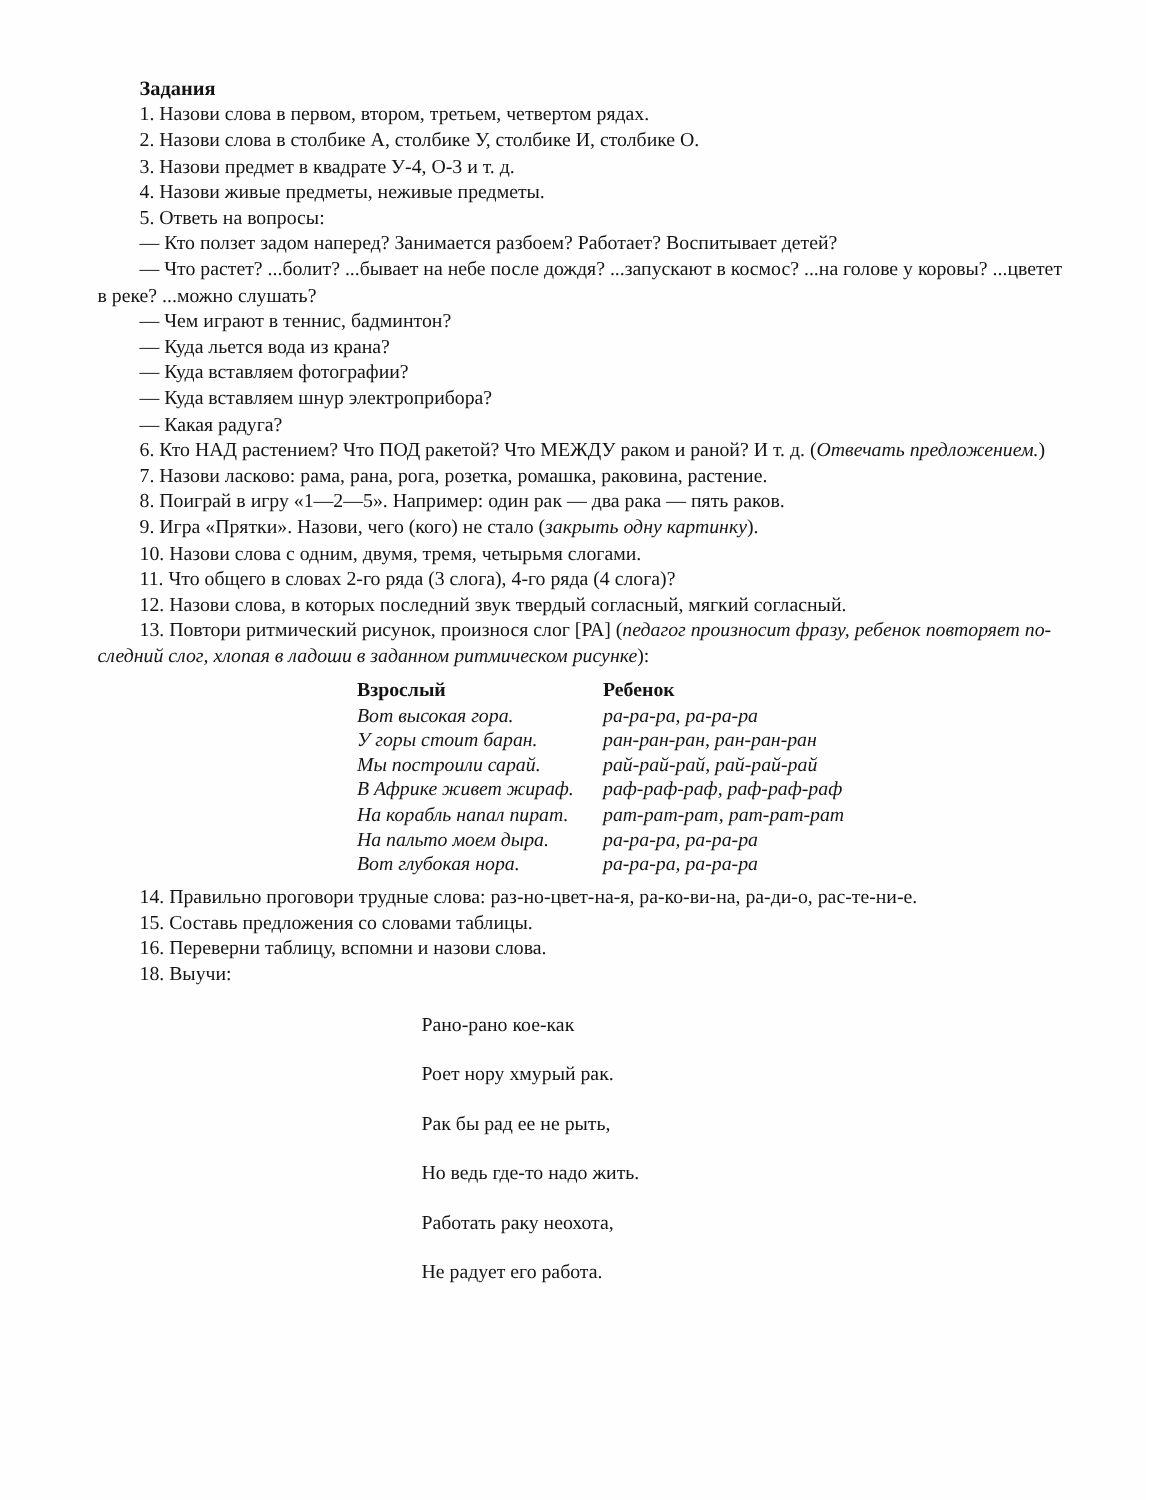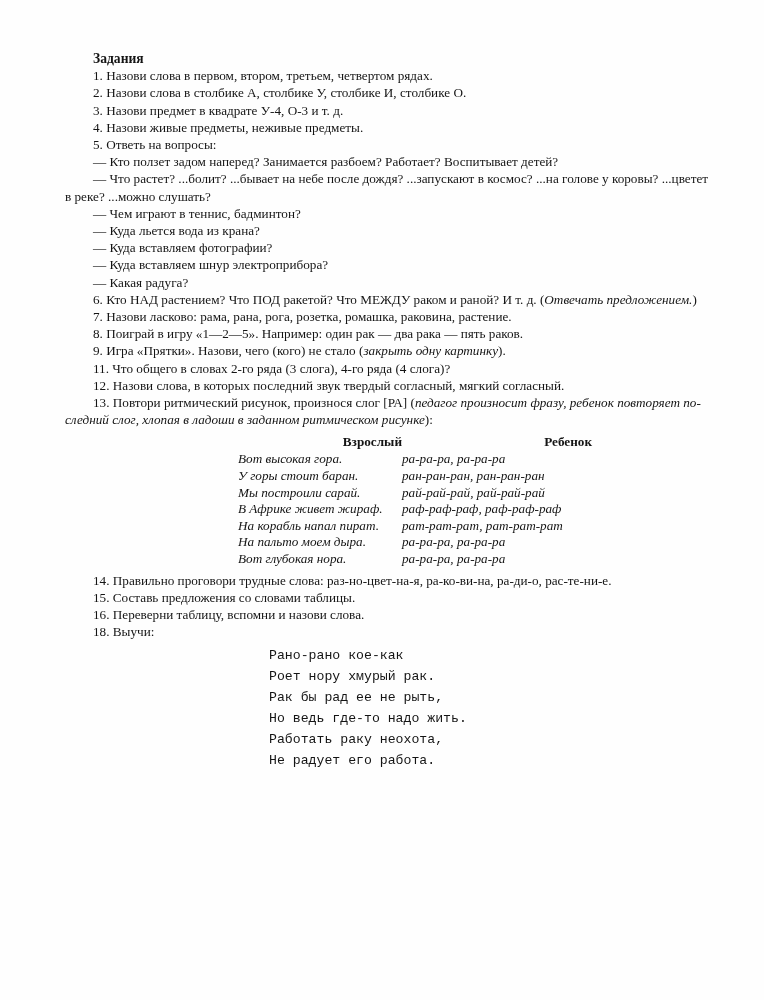--- a/index.html
+++ b/index.html
@@ -35,38 +35,38 @@
     text-indent: 28px;
   }
   .task i { font-style: italic; }
   .ra-table {
     border-collapse: collapse;
     margin: 5px 0 4px 173px;
     font-size: 13.2px;
   }
   .ra-table th {
     font-weight: bold;
-    text-align: right;
+    text-align: left;
     padding: 0 0 1px 0;
     line-height: 17px;
   }
   .ra-table td {
     text-align: left;
     padding: 0;
     line-height: 16.6px;
     font-style: italic;
   }
   .ra-table .col-adult { width: 164px; }
   .ra-table .col-child { width: 190px; margin-top: 36px; }
   .poem {
     margin: 7px 0 0 200px;
     font-size: 13.2px;
     line-height: 17px;
   }
-  .poem-line { margin: 4px; font-family: Liberation Mono, monospace; }
+  .poem-line { margin: 16px; }
 </style>
 </head>
 <body>
 
 <div class="page">
   <p class="heading">Задания</p>
 
   <div id="tasks-part1">
       <p class="task"><span>1. Назови слова в первом, втором, третьем, четвертом рядах.</span></p>
       <p class="task"><span>2. Назови слова в столбике А, столбике У, столбике И, столбике О.</span></p>
@@ -77,20 +77,21 @@
       <p class="task"><span>— Что растет? ...болит? ...бывает на небе после дождя? ...запускают в космос? ...на голове у коровы? ...цветет</span><br><span>в реке? ...можно слушать?</span></p>
       <p class="task"><span>— Чем играют в теннис, бадминтон?</span></p>
       <p class="task"><span>— Куда льется вода из крана?</span></p>
       <p class="task"><span>— Куда вставляем фотографии?</span></p>
       <p class="task"><span>— Куда вставляем шнур электроприбора?</span></p>
       <p class="task"><span>— Какая радуга?</span></p>
       <p class="task"><span>6. Кто НАД растением? Что ПОД ракетой? Что МЕЖДУ раком и раной? И т. д. (</span><i>Отвечать предложением.</i><span>)</span></p>
       <p class="task"><span>7. Назови ласково: рама, рана, рога, розетка, ромашка, раковина, растение.</span></p>
       <p class="task"><span>8. Поиграй в игру «1—2—5». Например: один рак — два рака — пять раков.</span></p>
       <p class="task"><span>9. Игра «Прятки». Назови, чего (кого) не стало (</span><i>закрыть одну картинку</i><span>).</span></p>
+      <p class="task"><span>10. Назови слова с одним, двумя, тремя, четырьмя слогами.</span></p>
       <p class="task"><span>11. Что общего в словах 2-го ряда (3 слога), 4-го ряда (4 слога)?</span></p>
       <p class="task"><span>12. Назови слова, в которых последний звук твердый согласный, мягкий согласный.</span></p>
       <p class="task"><span>13. Повтори ритмический рисунок, произнося слог [РА] (</span><i>педагог произносит фразу, ребенок повторяет по-</i><br><i>следний слог, хлопая в ладоши в заданном ритмическом рисунке</i><span>):</span></p>
     </div>
 
   <table class="ra-table">
     <thead>
       <tr>
         <th class="col-adult">Взрослый</th>
         <th class="col-child">Ребенок</th>

